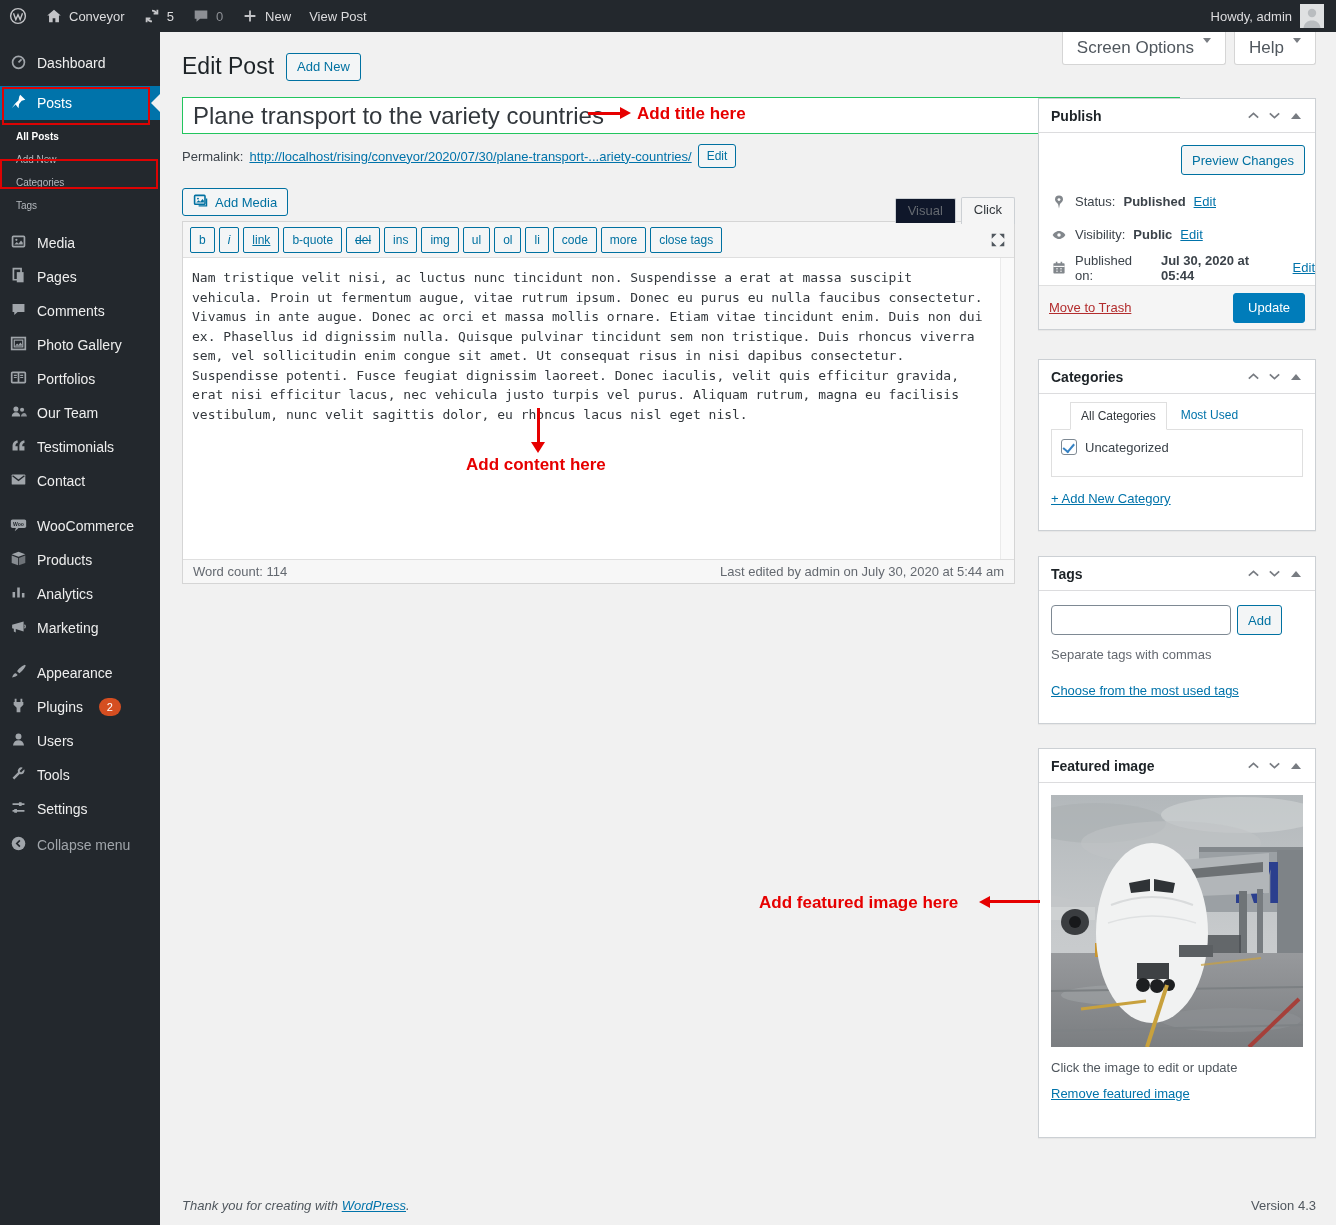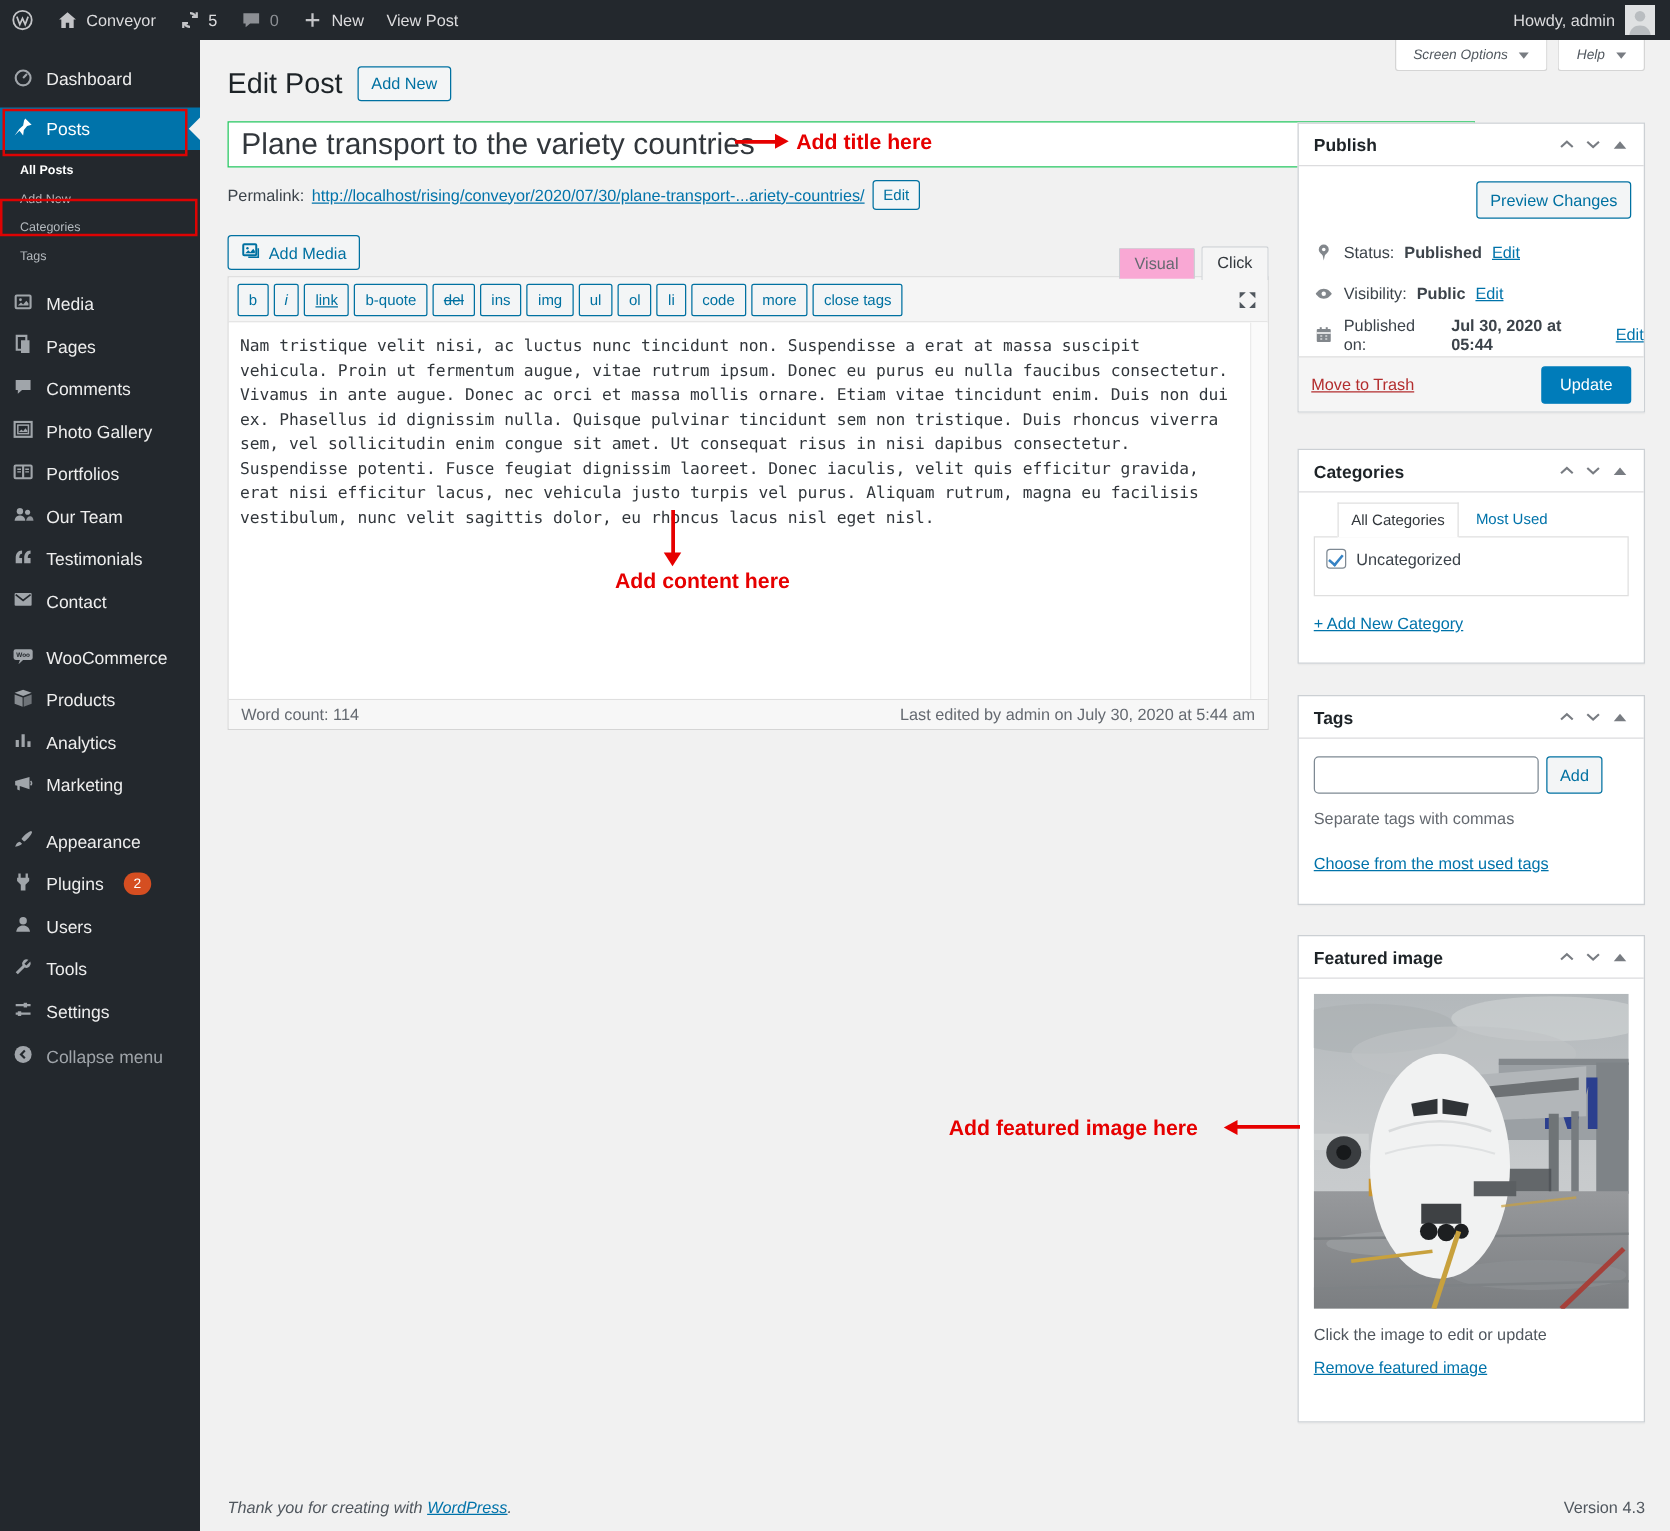--- a/index.html
+++ b/index.html
@@ -26,22 +26,22 @@
   .submenu{padding:5px 0 9px;}
   .submenu-item{padding:6px 0 6px 16px;font-size:10px;color:#b4b9be;cursor:pointer;}
   .submenu-item.current{color:#fff;font-weight:700;}
   .menu-gap{height:11px;}
   .badge{display:inline-flex;align-items:center;justify-content:center;min-width:18px;height:18px;margin-left:6px;
     background:#d54e21;color:#fff;border-radius:10px;font-size:11px;padding:0 2px;}
   .collapse-item{color:#a0a5aa;}
 
   
   .screen-meta{position:absolute;top:32px;right:20px;display:flex;gap:8px;z-index:10;}
-  .screen-btn{display:flex;align-items:center;gap:9px;background:#fff;border:1px solid #d5d5d5;border-top:none;
-    border-radius:0 0 3px 3px;color:#50575e;font-size:11px;padding:6px 14px;cursor:pointer;font-style:italic;}
+  .screen-btn{display:flex;gap:9px;background:#fff;border:1px solid #d5d5d5;border-top:none;
+    border-radius:0 0 3px 3px;color:#50575e;font-size:17px;padding:6px 14px;cursor:pointer;}
   .caret-down{width:0;height:0;border-left:4px solid transparent;border-right:4px solid transparent;border-top:5px solid #787c82;}
 
   .titlebar{position:absolute;left:182px;top:52px;display:flex;align-items:center;gap:12px;}
   .titlebar h1{margin:0;font-size:23px;font-weight:400;color:#1d2327;line-height:1.3;}
 
   .btn{display:inline-flex;align-items:center;justify-content:center;gap:6px;background:#f3f5f6;border:1px solid #0071a1;
     color:#0071a1;border-radius:3px;font-size:13px;height:28px;padding:0 10px;cursor:pointer;box-sizing:border-box;white-space:nowrap;}
   .btn-small{height:24px;padding:0 8px;font-size:12px;}
   .btn-primary{background:#007cba;border-color:#007cba;color:#fff;}
 
@@ -49,21 +49,21 @@
     border:1px solid #22c55e;padding:3px 10px;font-size:24px;color:#32373c;font-family:"Liberation Sans",sans-serif;outline:none;}
 
   .permalink{position:absolute;left:182px;top:144px;display:flex;align-items:center;gap:6px;font-size:13px;color:#3c434a;}
   a.blue{color:#0073aa;text-decoration:underline;cursor:pointer;}
 
   
   .editor-tools{position:absolute;left:182px;top:188px;width:833px;height:34px;}
   .add-media{position:absolute;left:0;top:0;}
   .add-media svg{width:16px;height:16px;}
   .editor-tabs{position:absolute;right:0;top:8px;display:flex;gap:5px;align-items:flex-end;z-index:5;}
-  .wp-tab{box-sizing:border-box;height:25px;padding:4px 12px;font-size:13px;color:#646970;background:#f9a8d4;
+  .wp-tab{box-sizing:border-box;height:25px;padding:4px 12px;font-size:13px;color:#646970;background:#0f172a;
     border:1px solid #ccd0d4;border-bottom:none;border-radius:2px 2px 0 0;cursor:pointer;}
   .wp-tab.active{height:27px;background:#f5f5f5;color:#32373c;position:relative;top:1px;}
 
   .editor-box{position:absolute;left:182px;top:221px;width:833px;height:363px;background:#fff;border:1px solid #d5d5d5;box-sizing:border-box;}
   .quicktags{height:36px;background:#f5f5f5;border-bottom:1px solid #dfdfdf;display:flex;align-items:center;gap:4px;padding:0 7px;box-sizing:border-box;}
   .qt-btn{height:24px;padding:0 8px;background:#f3f5f6;border:1px solid #0071a1;border-radius:2px;color:#0071a1;
     font-size:12px;display:inline-flex;align-items:center;cursor:pointer;font-family:"Liberation Sans",sans-serif;}
   .qt-link{text-decoration:underline;}
   .qt-del{text-decoration:line-through;}
   .qt-i{font-style:italic;}
@@ -134,21 +134,21 @@
   .annot-text{position:absolute;color:#e60000;font-weight:700;font-size:17px;z-index:60;white-space:nowrap;}
   .annot-rect{position:absolute;border:2px solid #dd0303;z-index:60;pointer-events:none;}
   #annot-posts-rect{left:2px;top:87px;width:144px;height:34px;}
   #annot-addnew-rect{left:0;top:159px;width:154px;height:26px;}
   .annot-shape{position:absolute;z-index:60;pointer-events:none;}
   #annot-title-line{left:588px;top:112px;width:33px;height:3px;background:#e60000;}
   #annot-title-head{left:620px;top:107px;width:0;height:0;border:6px solid transparent;border-left:11px solid #e60000;}
   #annot-title-text{left:637px;top:104px;}
   #annot-content-line{left:537px;top:408px;width:3px;height:35px;background:#e60000;}
   #annot-content-head{left:531px;top:442px;width:0;height:0;border:7px solid transparent;border-top:11px solid #e60000;}
-  #annot-content-text{left:492px;top:455px;}
+  #annot-content-text{left:466px;top:455px;}
   #annot-feat-text{left:759px;top:893px;}
   #annot-feat-head{left:973px;top:896px;width:0;height:0;border:6px solid transparent;border-right:11px solid #e60000;}
   #annot-feat-line{left:983px;top:900px;width:57px;height:3px;background:#e60000;}
 </style>
 </head>
 <body>
 
 <div class="page">
 
   <div id="adminbar">

